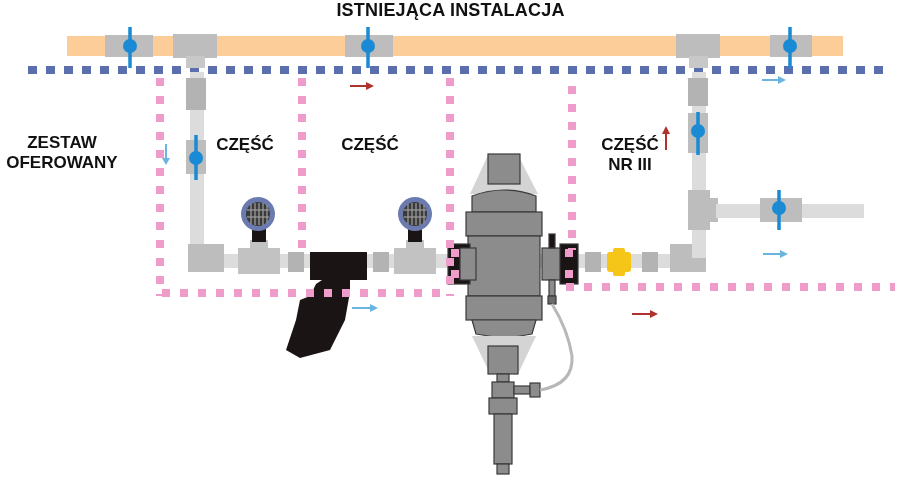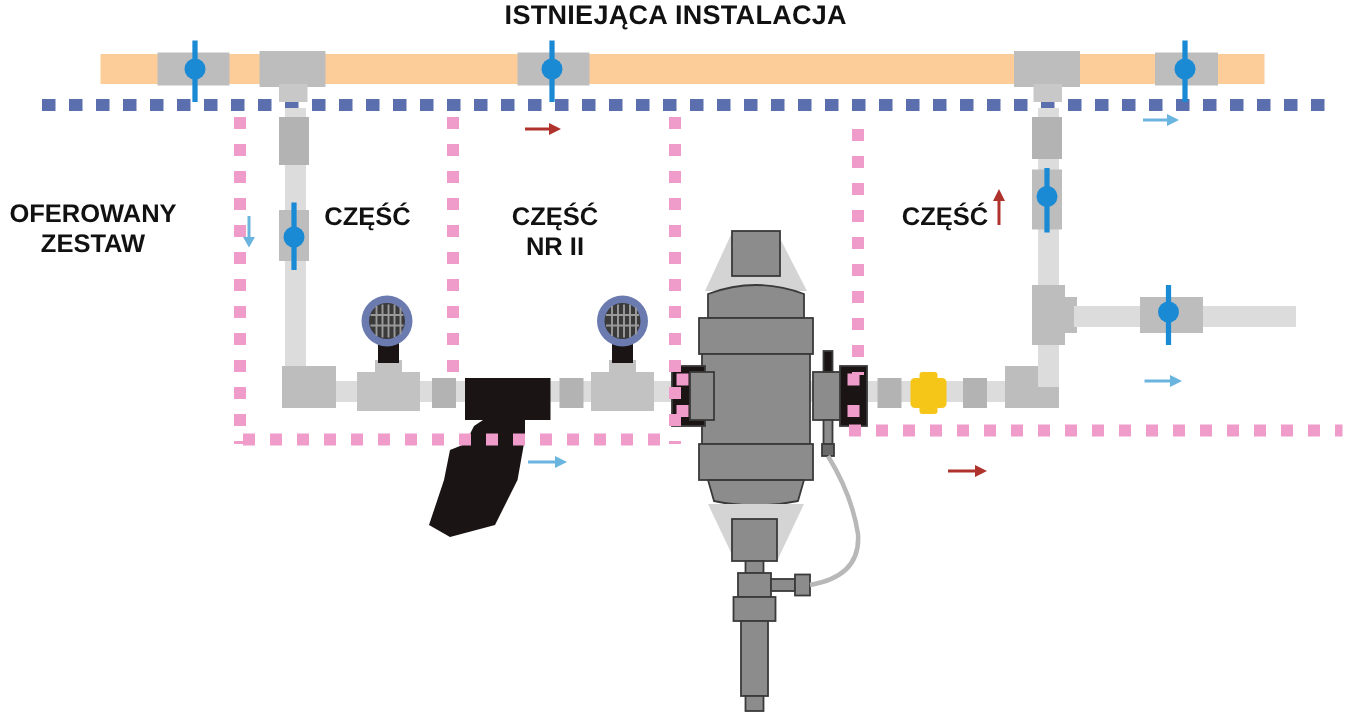--- a/index.html
+++ b/index.html
@@ -197,28 +197,28 @@
   </g>
   <g>
     <line x1="166" y1="144" x2="166" y2="158" stroke="#6ab4e0" stroke-width="2"></line>
     <polygon points="162,158 166,165 170,158" fill="#6ab4e0"></polygon>
   </g>
 </svg>
 
 <div id="title" class="label">ISTNIEJĄCA INSTALACJA</div>
 
 <div id="offered" class="label">
+  <div>ZESTAW</div>
   <div>OFEROWANY</div>
-  <div>ZESTAW</div>
 </div>
 
 <div id="part1" class="label">
   <div>CZĘŚĆ</div>
 </div>
 
 <div id="part2" class="label">
   <div>CZĘŚĆ</div>
-  <div>NR II</div>
 </div>
 
 <div id="part3" class="label">
   <div>CZĘŚĆ</div>
+  <div>NR III</div>
 </div>
 
 </body></html>

